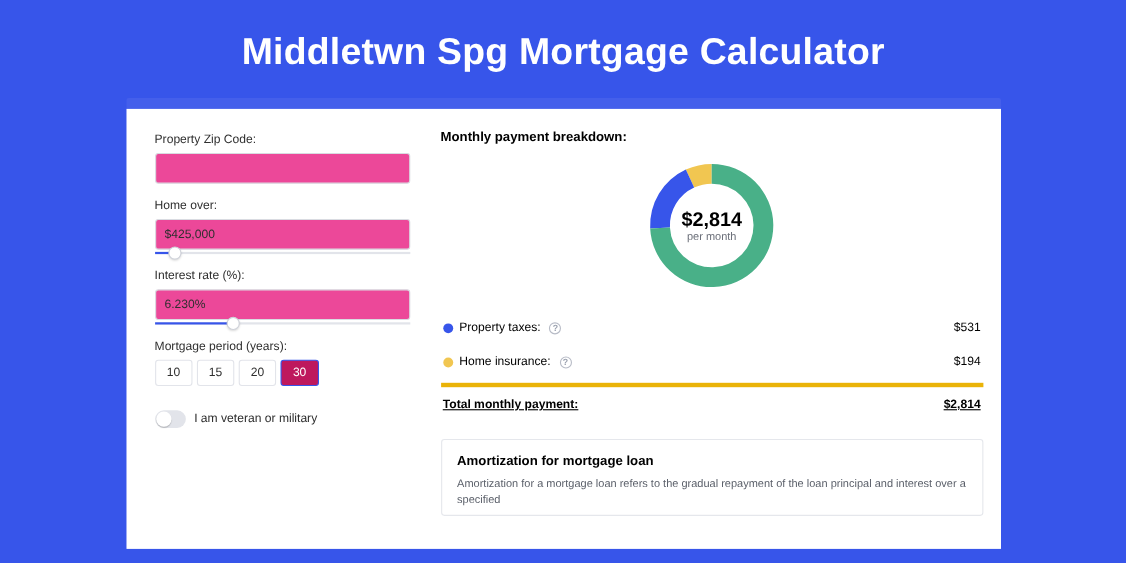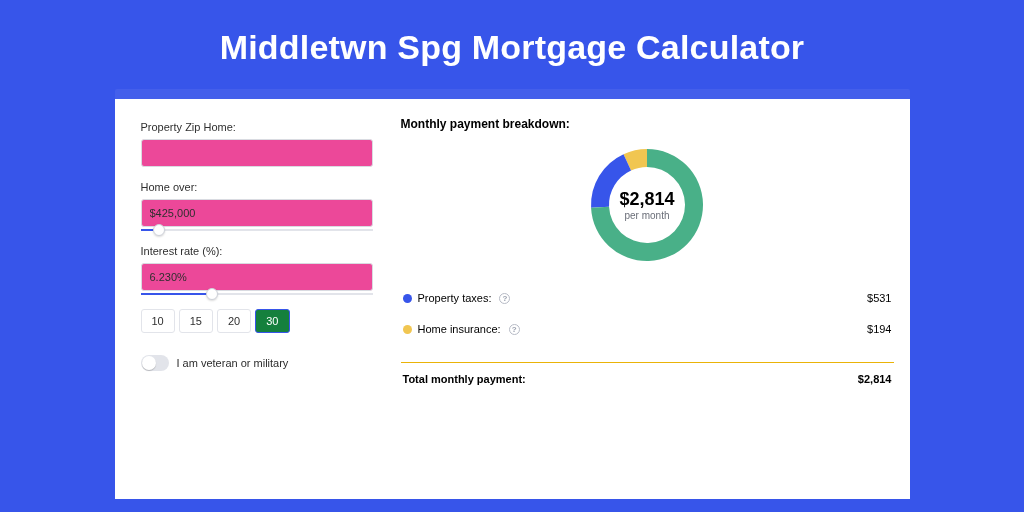--- a/index.html
+++ b/index.html
@@ -26,21 +26,21 @@
   .slider-track .thumb {
     position: absolute; top: -5px; width: 12px; height: 12px; border-radius: 50%;
     background: #fff; border: 1px solid #cfd2da; box-shadow: 0 1px 2px rgba(0,0,0,.15);
     transform: translateX(-50%);
   }
   .periods { display: flex; gap: 4px; margin-top: 6px; }
   .period-btn {
     font-size: 11px; font-weight: 400; padding: 5px 10px; border-radius: 3px;
     border: 1px solid #e2e4ea; background: #fff; color: #2f2f2f; cursor: pointer;
   }
-  .period-btn.active { background: #15803d; color: #fff; border-color: #3755ea; }
+  .period-btn.active { background: #be185d; color: #fff; border-color: #3755ea; }
   .toggle-row { display: flex; align-items: center; gap: 8px; margin-top: 22px; }
   .toggle {
     width: 28px; height: 16px; background: #e2e4ea; border-radius: 10px; position: relative;
   }
   .toggle .knob {
     position: absolute; left: 1px; top: 1px; width: 14px; height: 14px; border-radius: 50%;
     background: #fff; box-shadow: 0 1px 1px rgba(0,0,0,.2);
   }
   .toggle-label { font-size: 11px; }
 
@@ -64,40 +64,40 @@
   .dot { width: 9px; height: 9px; border-radius: 50%; }
   .dot.green { background: #49b088; }
   .dot.blue { background: #3755ea; }
   .dot.yellow { background: #f1c651; }
   .info-ic {
     width: 11px; height: 11px; border-radius: 50%; border: 1px solid #b7bbc6;
     color: #9aa0ae; font-size: 8px; display: inline-flex; align-items: center; justify-content: center;
     margin-left: 2px; font-weight: 600;
   }
   .brow .amt { font-weight: 400; }
-  .total-row { font-weight: 700; border-top: 1px solid #eab308; padding-top: 10px; margin-top: 18px; }
+  .total-row { font-weight: 700; border-top: 4px solid #eab308; padding-top: 10px; margin-top: 4px; text-decoration: underline; }
   .total-row .amt { font-weight: 700; }
   .amort {
     border: 1px solid #e5e7ec; border-radius: 3px; padding: 12px 14px 6px; margin-top: 16px;
   }
   .amort h4 { font-size: 12px; font-weight: 700; margin-bottom: 8px; }
   .amort p { font-size: 10px; color: #5a5f69; line-height: 1.4; }
 </style>
 </head>
 <body>
 
 <h1 class="page-title">Middletwn Spg Mortgage Calculator</h1>
 
 <div class="card-wrap">
 <div class="card">
 
   <div class="left">
 
     <div class="form-group">
-      <label class="label">Property Zip Home:</label>
+      <label class="label">Property Zip Code:</label>
       <input class="input" value="" style="">
     </div>
 
     <div class="form-group">
       <label class="label">Home over:</label>
       <input class="input" value="$425,000" style="">
       <div class="slider-track">
         <div class="fill" style="width: 8%;"></div>
         <div class="thumb" style="left: 8%;"></div>
       </div>
@@ -107,20 +107,21 @@
     <div class="form-group">
       <label class="label">Interest rate (%):</label>
       <input class="input" value="6.230%" style="">
       <div class="slider-track">
         <div class="fill" style="width: 31%;"></div>
         <div class="thumb" style="left: 31%;"></div>
       </div>
     </div>
 
     <div class="form-group">
+      <label class="label">Mortgage period (years):</label>
       <div class="periods">
             <button class="period-btn">10</button>
             <button class="period-btn">15</button>
             <button class="period-btn">20</button>
             <button class="period-btn active">30</button>
           </div>
     </div>
 
     <div class="toggle-row">
       <div class="toggle">
@@ -166,17 +167,21 @@
               </div>
               <div class="amt">$194</div>
             </div>
           </div>
 
       <div class="brow total-row">
         <div class="lab">Total monthly payment:</div>
         <div class="amt">$2,814</div>
       </div>
 
+      <div class="amort">
+        <h4>Amortization for mortgage loan</h4>
+        <p>Amortization for a mortgage loan refers to the gradual repayment of the loan principal and interest over a specified</p>
+      </div>
     </div>
   </div>
 
 </div>
 </div>
 
 </body></html>

